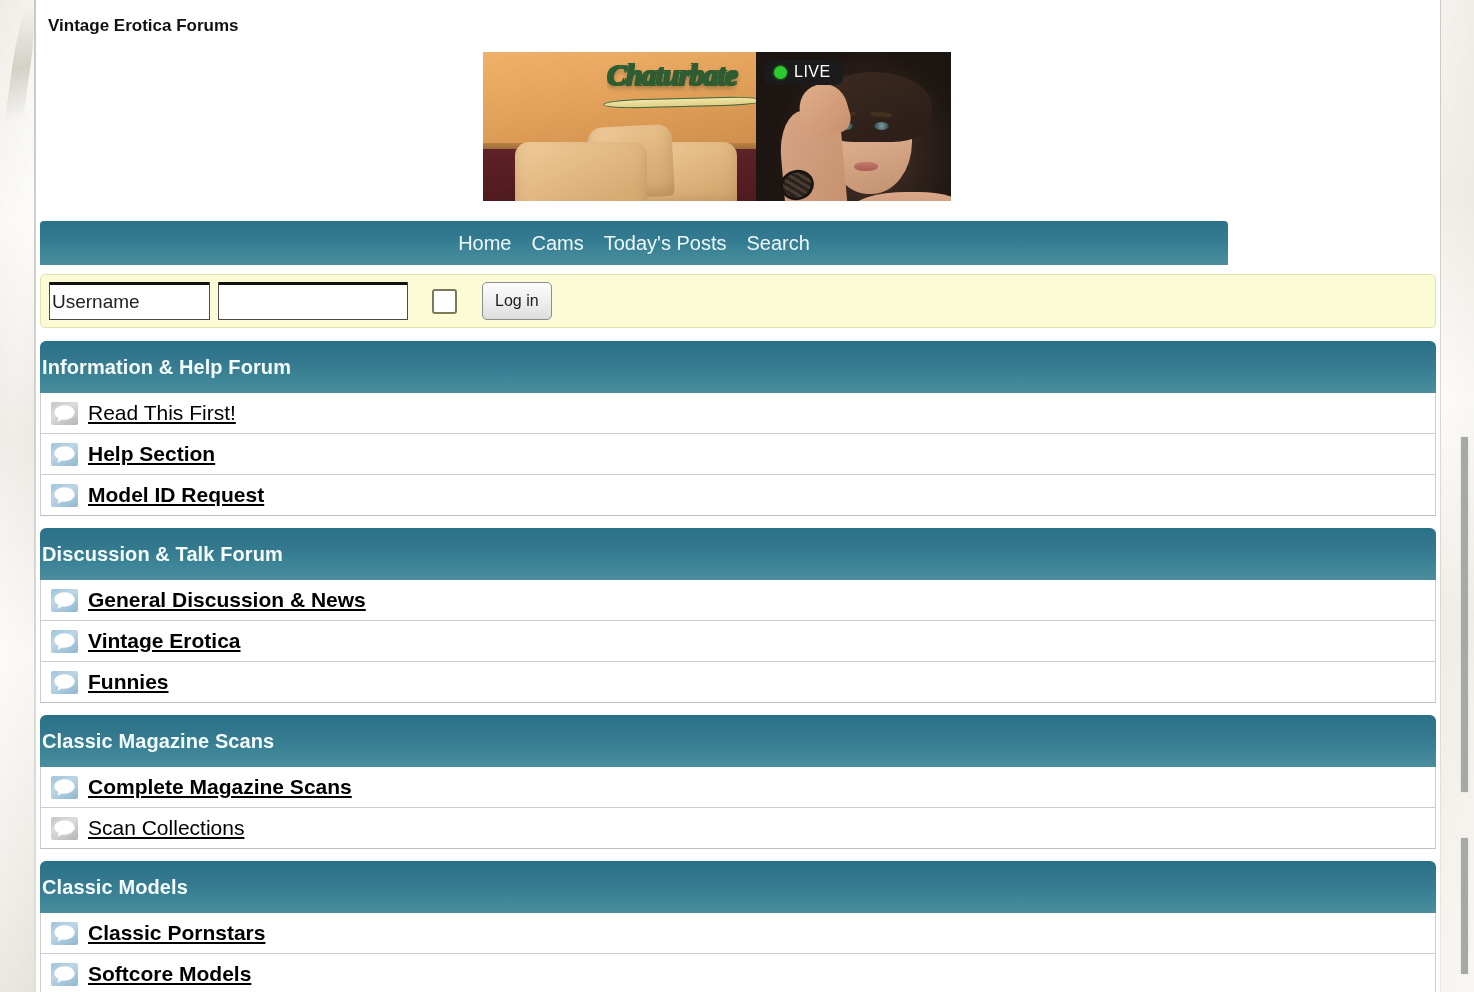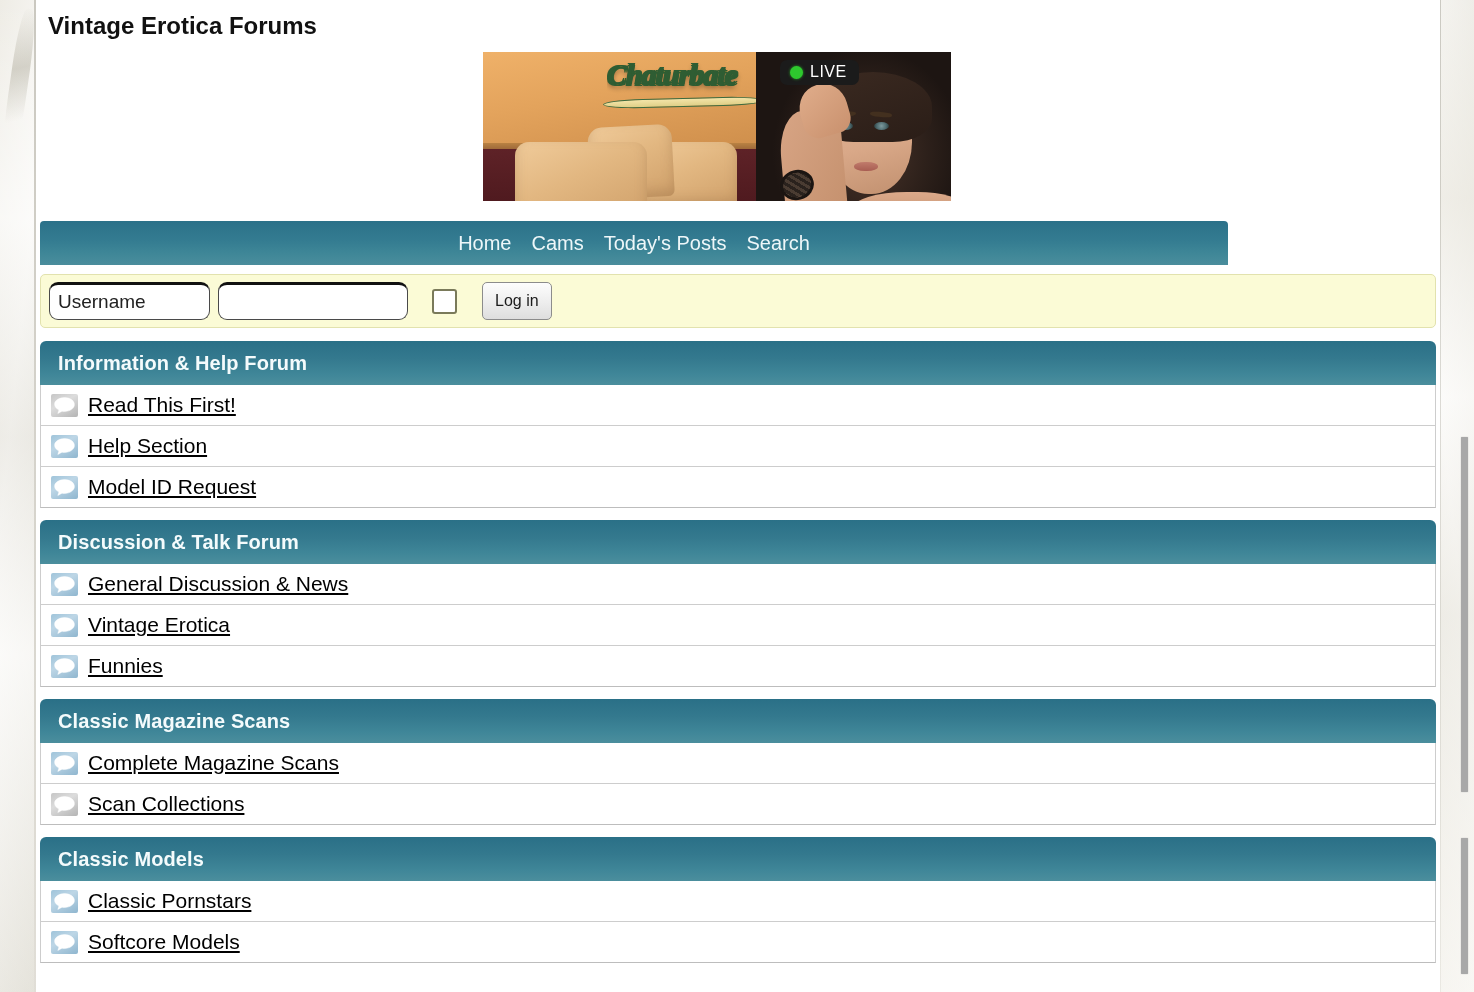--- a/index.html
+++ b/index.html
@@ -59,21 +59,21 @@
 
   
   #page {
     position: absolute; left: 36px; top: 0; width: 1404px; height: 992px;
     background: #ffffff;
     overflow: hidden;
   }
 
   
   #site-title {
-    font-size: 24px;
+    font-size: 17px;
     font-weight: bold;
     color: #111111;
     padding: 11px 0 0 12px;
     letter-spacing: 0px;
     line-height: 30px;
   }
 
   
   #banner-wrap {
     position: absolute; left: 447px; top: 52px;
@@ -192,21 +192,21 @@
     border-radius: 50%;
     transform: rotate(-14deg);
     background: repeating-linear-gradient(45deg, #2a221d 0 3px, #4a3c32 3px 6px);
   }
   .model-shoulder {
     position:absolute; left: 96px; top: 140px; width: 110px; height: 34px;
     background: linear-gradient(180deg, #dba98a, #c18f6c);
     border-radius: 50% 40% 0 0;
   }
   #live-badge {
-    position: absolute; left: 24px; top: 8px;
+    position: absolute; left: 8px; top: 8px;
     display: flex; align-items: center; gap: 7px;
     background: #1b1b1b;
     border-radius: 7px;
     padding: 4px 12px 5px 10px;
     z-index: 6;
   }
   #live-dot {
     width: 13px; height: 13px; border-radius: 50%;
     background: #2ec92e;
     box-shadow: 0 0 3px rgba(46,201,46,0.8);
@@ -247,22 +247,22 @@
     gap: 8px;
   }
   .login-input {
     height: 38px;
     border: 1px solid #4a4a4a;
     border-top: 3px solid #111111;
     background: #ffffff;
     font-family: "Liberation Sans", sans-serif;
     font-size: 19px;
     color: #222222;
-    padding: 0 8px;
-    border-radius: 9px;
+    padding: 0 2px;
+    border-radius: 1px;
     outline: none;
   }
   #username-field { width: 161px; }
   #password-field { width: 190px; }
   #remember-me {
     width: 25px; height: 25px;
     margin-left: 16px;
     border: 2px solid #7a7a5a;
     background: #ffffff;
     border-radius: 3px;
@@ -284,28 +284,28 @@
     line-height: 20px;
   }
 
   
   #forum-list {
     position: absolute; left: 4px; top: 341px;
     width: 1396px;
   }
   .forum-section { margin-bottom: 12px; }
   .section-header {
-    height: 44px;
+    height: 52px;
     background: linear-gradient(180deg, #2a7087 0%, #34798e 40%, #3f8698 75%, #4b8e9d 100%);
     border-radius: 6px 6px 0 0;
     color: #f4fbfc;
     font-size: 20px;
     font-weight: bold;
     display: flex; align-items: center;
-    padding-left: 18px;
+    padding-left: 2px;
     letter-spacing: 0.1px;
   }
   .forum-row {
     height: 41px;
     background: #ffffff;
     border: 1px solid #cdcdcd;
     border-top: none;
     display: flex; align-items: center;
     padding-left: 10px;
     gap: 10px;
@@ -329,21 +329,21 @@
     stroke-width: 0.5;
   }
   .forum-link {
     font-size: 21px;
     color: #000000;
     text-decoration: underline;
     cursor: pointer;
     line-height: 24px;
     white-space: nowrap;
   }
-  .forum-link.bold { font-weight: normal; text-align: center; }
+  .forum-link.bold { font-weight: bold; text-align: center; }
   .forum-link.normal { font-weight: normal; }
 </style>
 </head>
 <body>
 
 <div id="viewport">
 
   <div class="marble-left"></div>
   <div class="seam" style="left:34px"></div>
   <div class="marble-right"></div>

